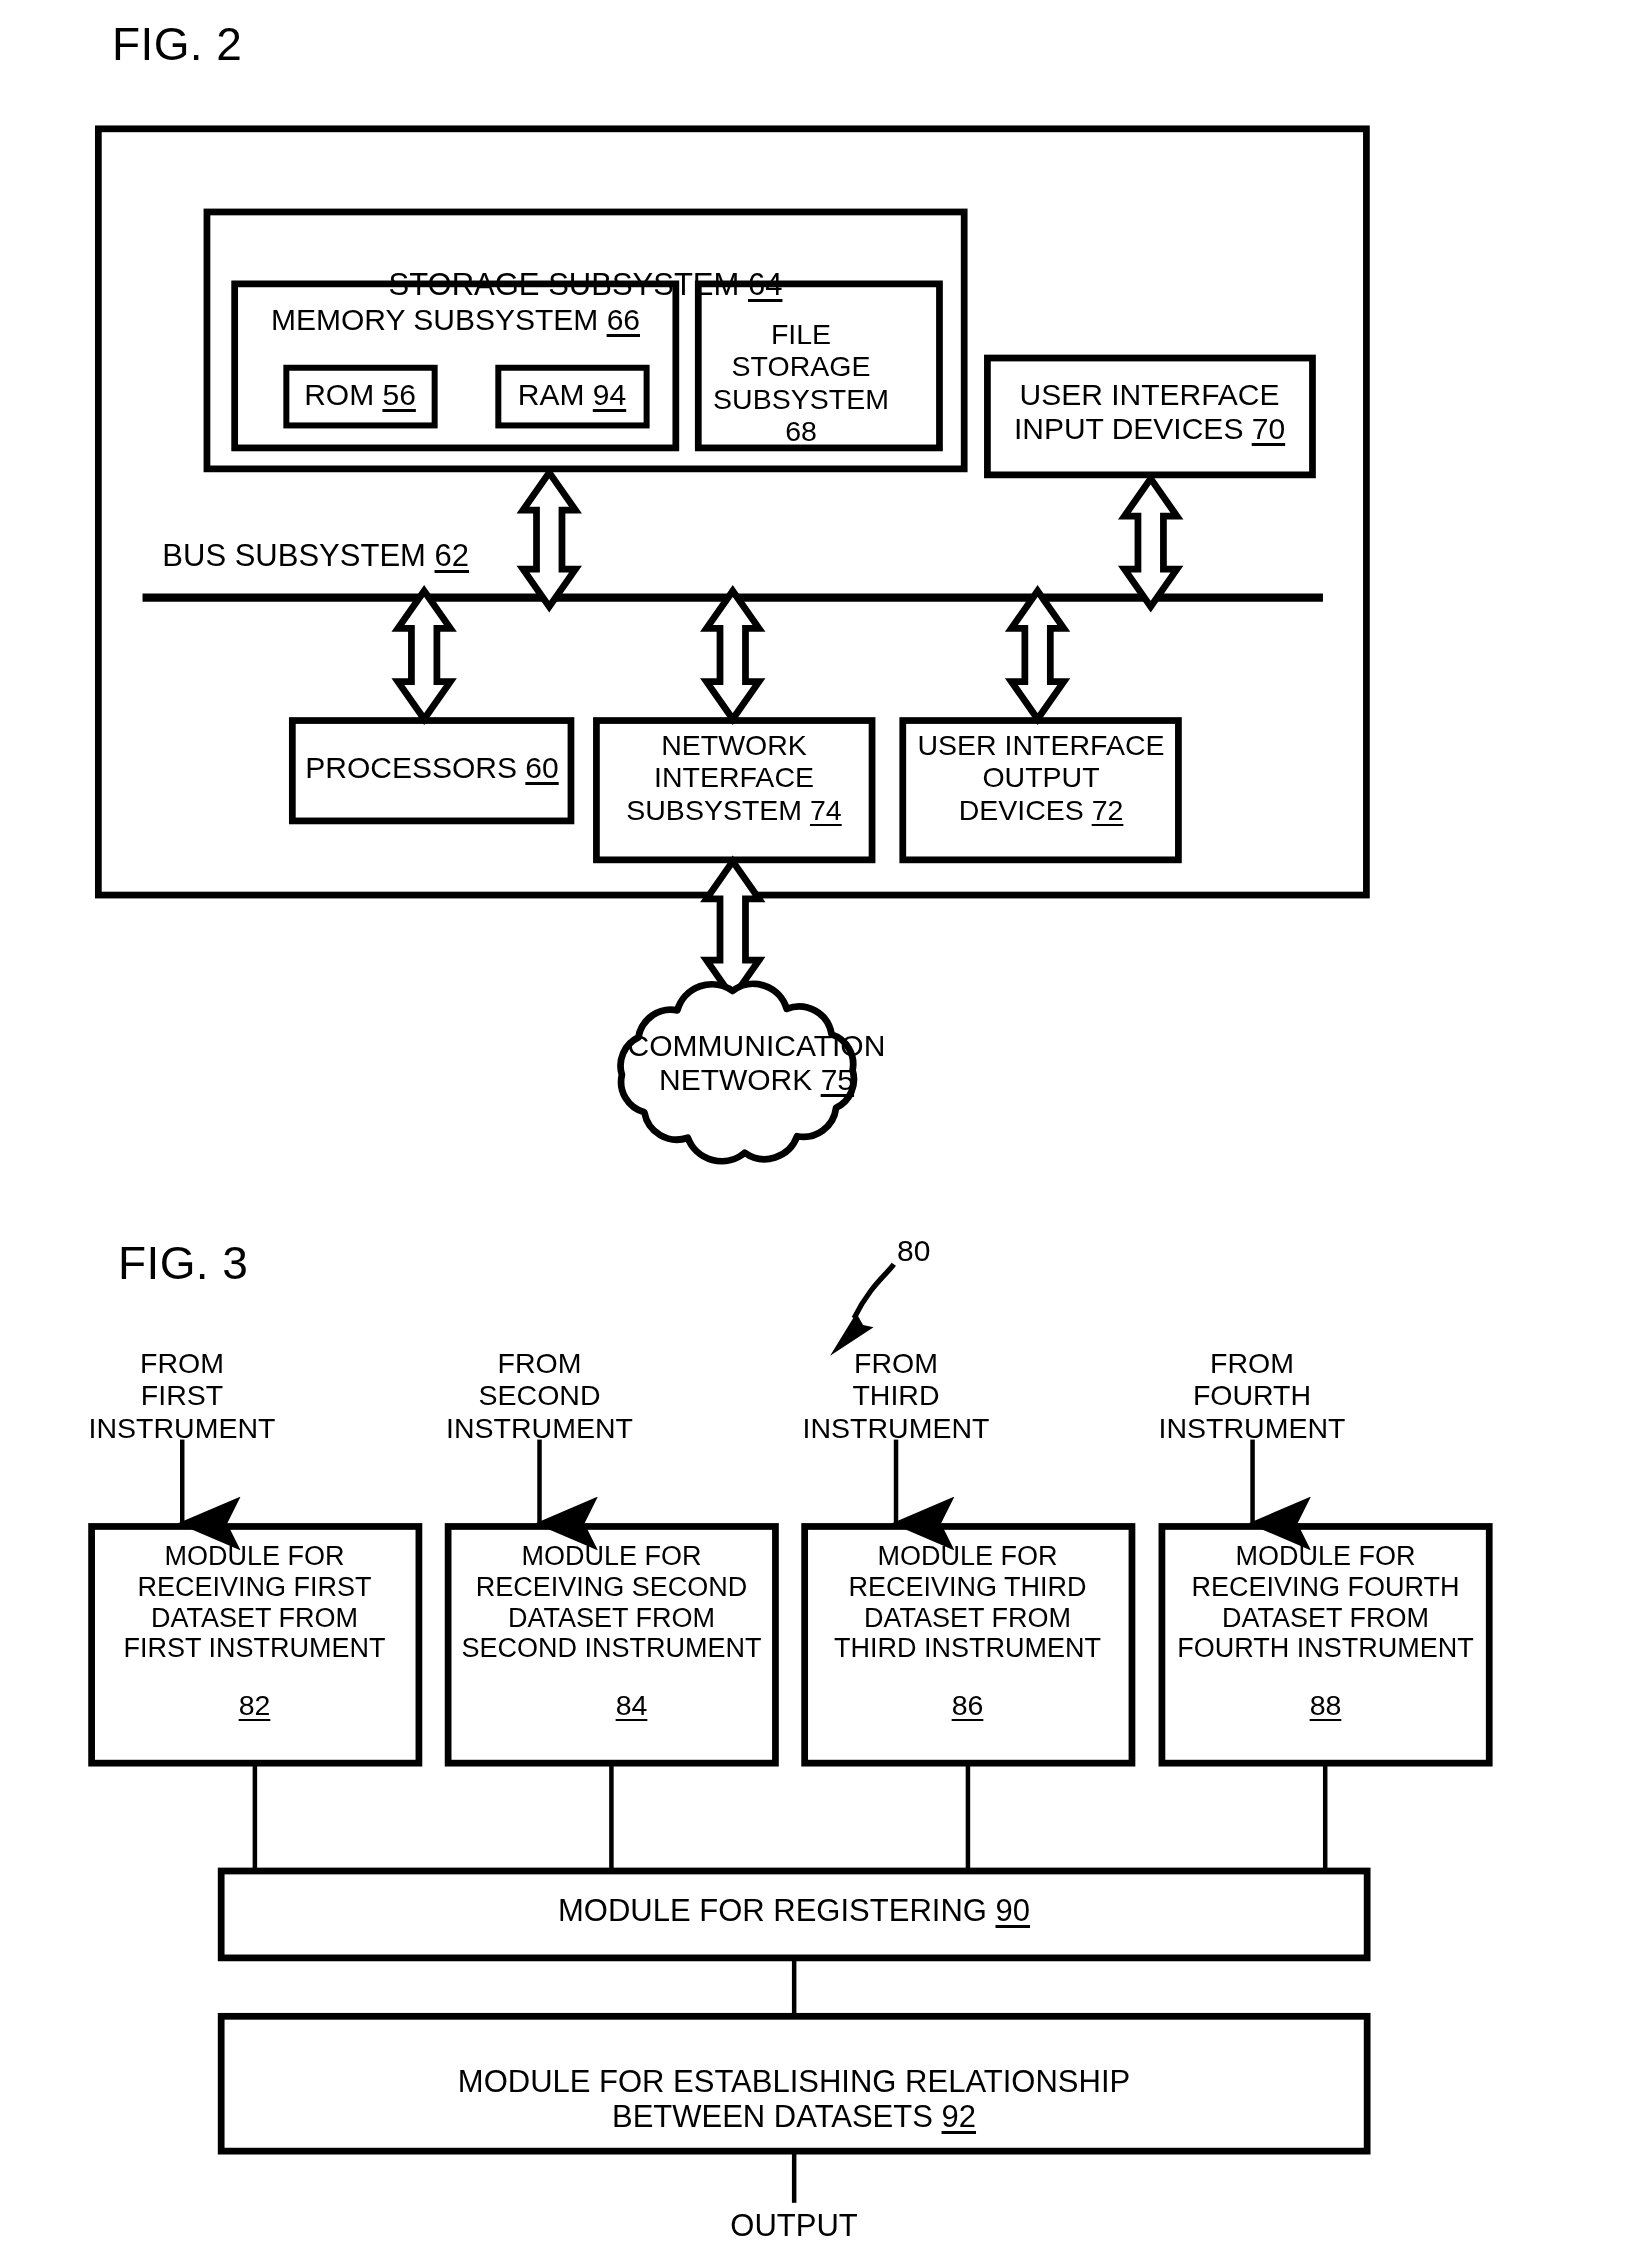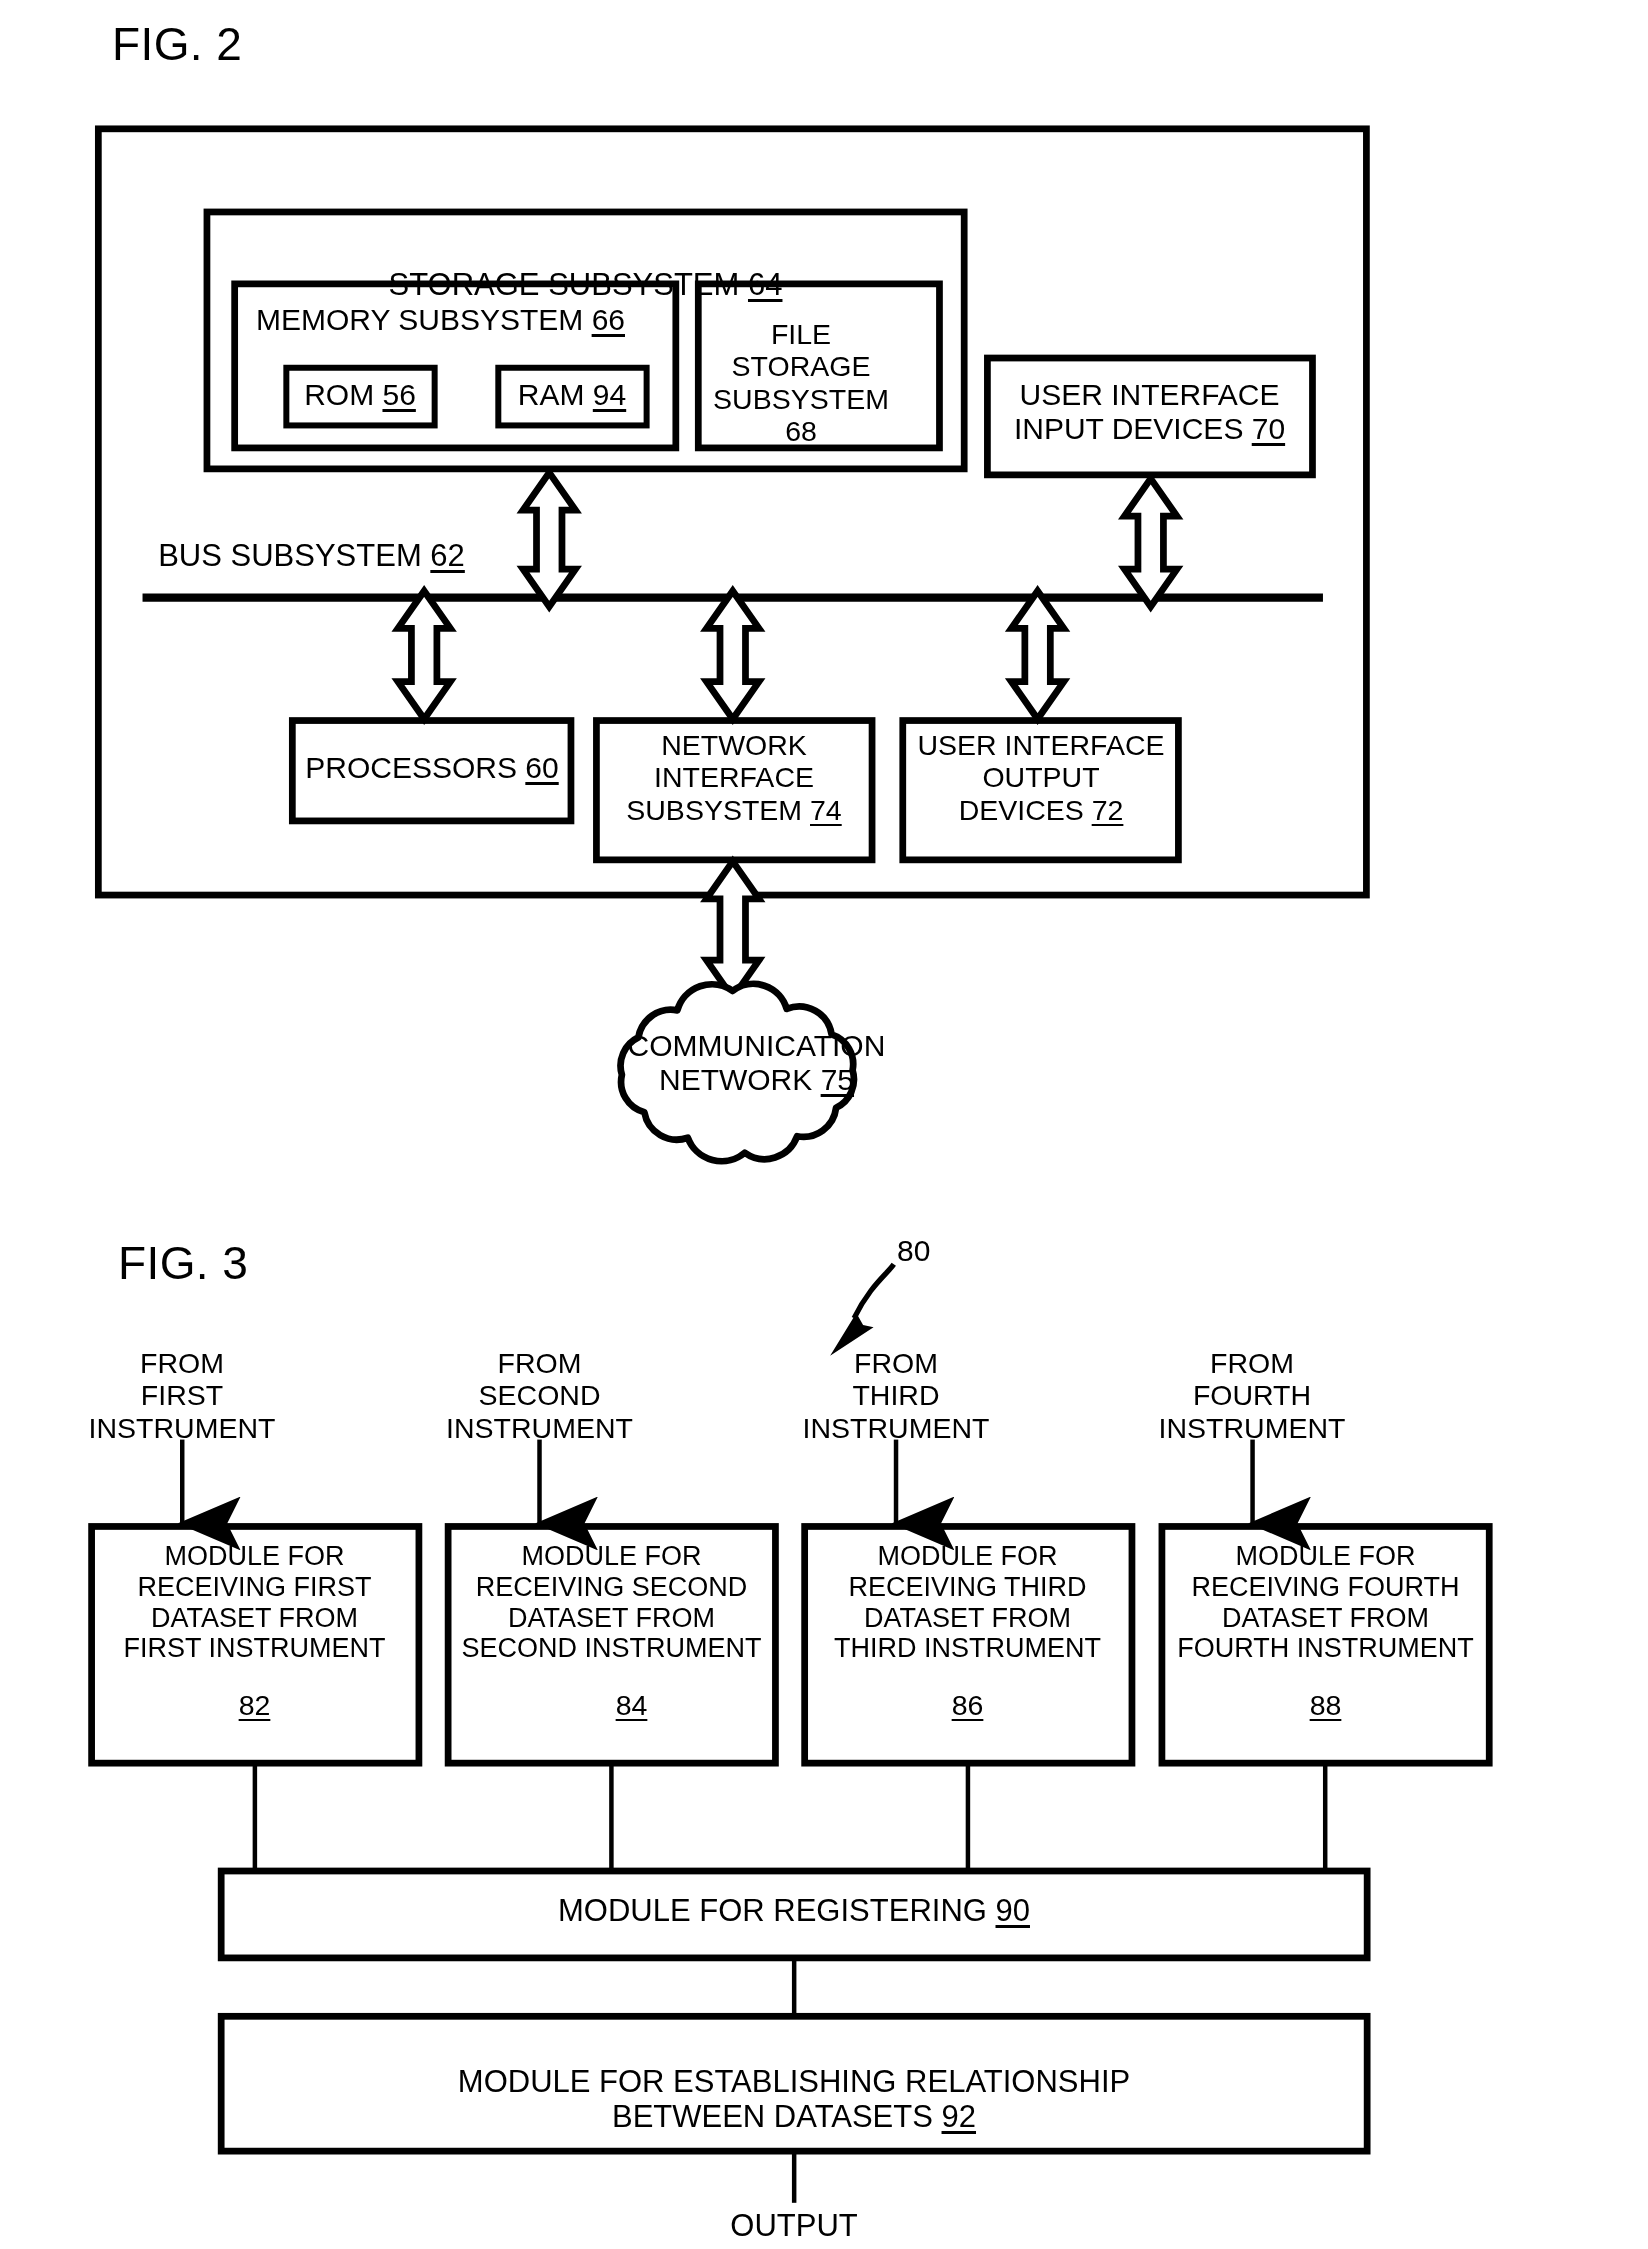--- a/index.html
+++ b/index.html
@@ -151,34 +151,34 @@
     <line x1="1060" y1="2872" x2="1060" y2="2941" stroke="#000" stroke-width="6"></line>
   </svg>
 
   <div class="fig-title" style="left:112px; top:16.5px;">FIG. 2</div>
 
 
   <div class="lbl t42" style="left:357px; top:232px; width:457px;">
     <span>STORAGE SUBSYSTEM <span class="u">64</span></span>
   </div>
 
-  <div class="lbl t40" style="left:227px; top:303px; width:427px;">MEMORY SUBSYSTEM <span class="u">66</span></div>
+  <div class="lbl t40" style="left:242px; top:303px; width:427px;">MEMORY SUBSYSTEM <span class="u">66</span></div>
 
   <div class="lbl t40" style="left:286px; top:378px; width:148px;">ROM <span class="u">56</span></div>
 
   <div class="lbl t40" style="left:498px; top:378px; width:148px;">RAM <span class="u">94</span></div>
 
   <div class="lbl t38" style="left:701px; top:318px; width:200px;">FILE
 STORAGE
 SUBSYSTEM <span class="u">68</span></div>
 
   <div class="lbl t40" style="left:990px; top:378px; width:319px;">USER INTERFACE
 INPUT DEVICES <span class="u">70</span></div>
 
-  <div class="lbl t42" style="left:154px; top:538px; width:315px; text-align:center;">BUS SUBSYSTEM <span class="u">62</span></div>
+  <div class="lbl t42" style="left:154px; top:538px; width:315px; text-align:right;">BUS SUBSYSTEM <span class="u">62</span></div>
 
   <div class="lbl t40" style="left:294px; top:751px; width:276px;">PROCESSORS <span class="u">60</span></div>
 
   <div class="lbl t38" style="left:599px; top:729px; width:270px;">NETWORK
 INTERFACE
 SUBSYSTEM <span class="u">74</span></div>
 
   <div class="lbl t38" style="left:906px; top:729px; width:270px;">USER INTERFACE
 OUTPUT
 DEVICES <span class="u">72</span></div>

